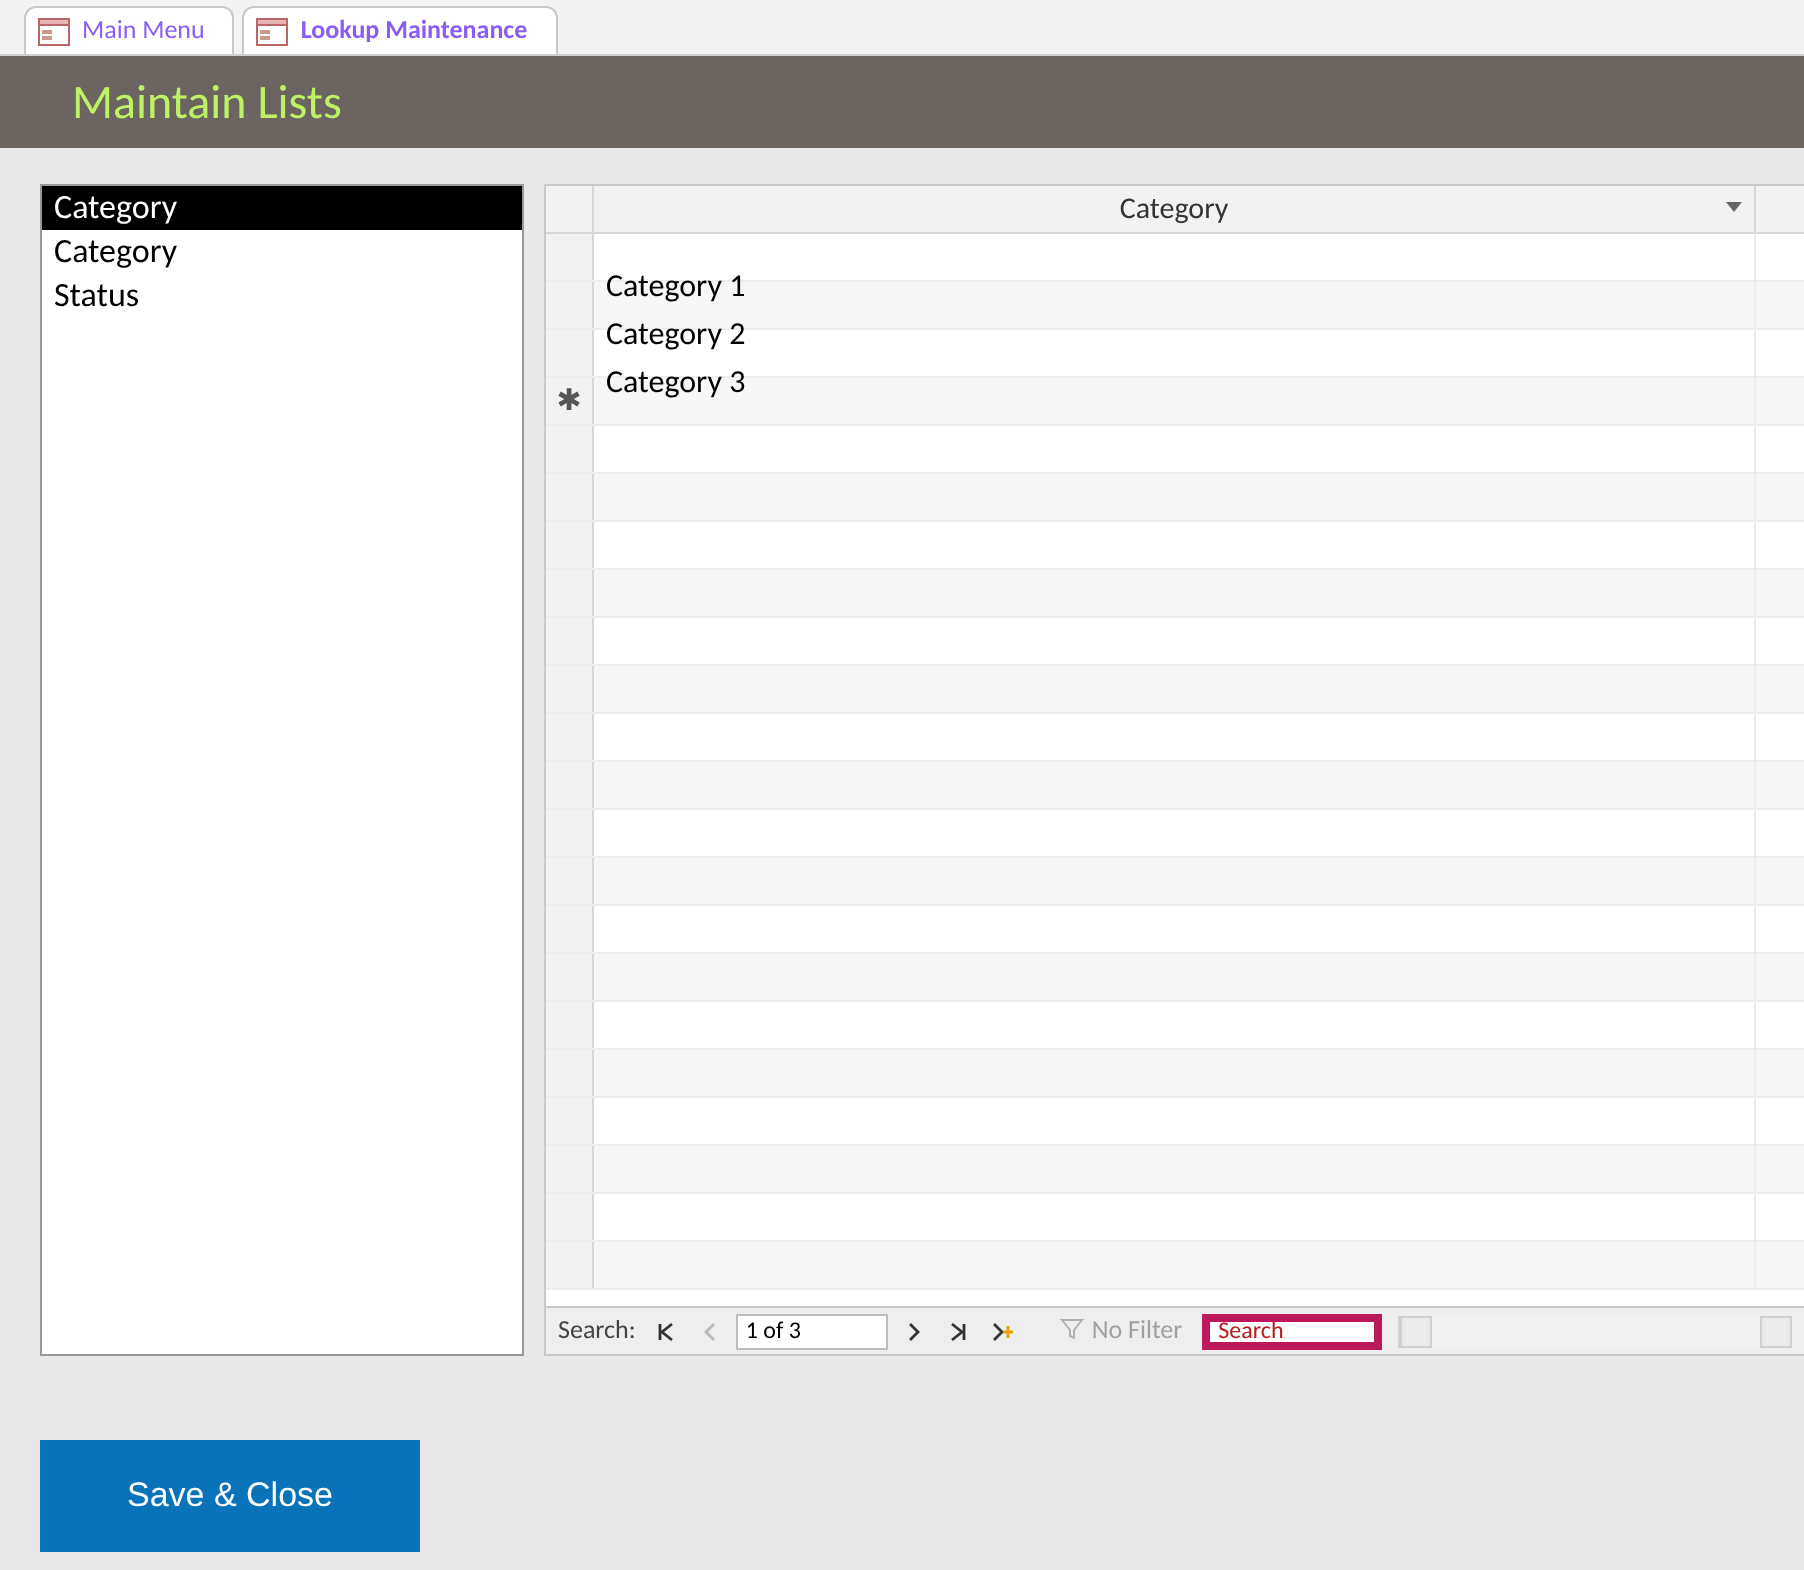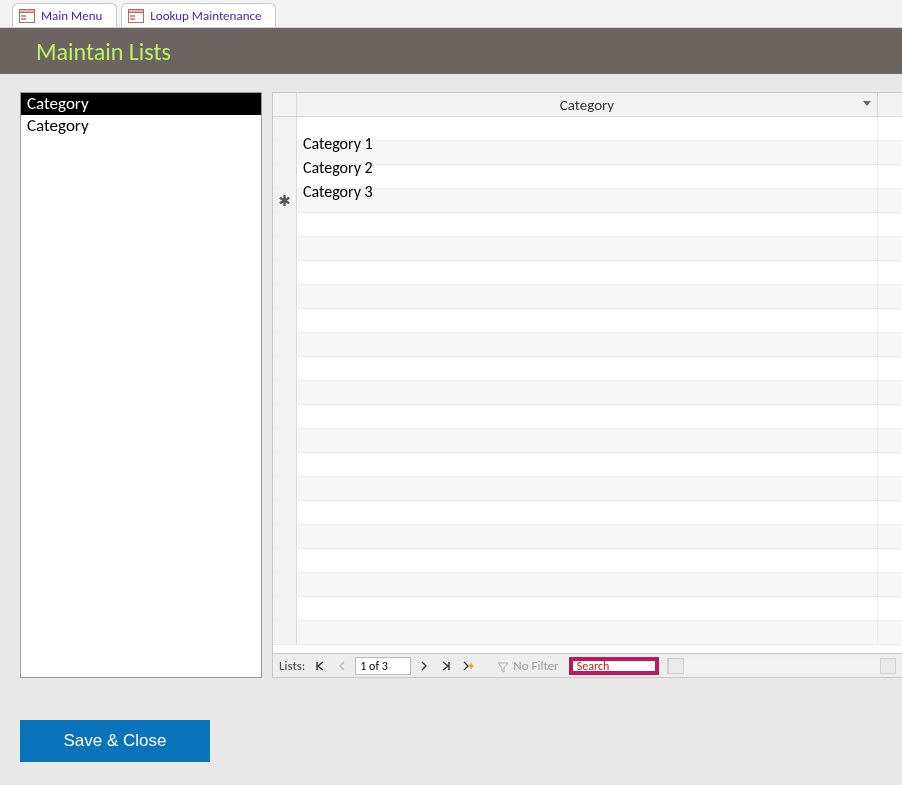--- a/index.html
+++ b/index.html
@@ -26,25 +26,25 @@
     display: flex;
     align-items: center;
     gap: 6px;
     height: 24px;
     padding: 0 14px 0 6px;
     background: #ffffff;
     border: 1px solid #c8c8c8;
     border-bottom: none;
     border-radius: 6px 6px 0 0;
     font-size: 13px;
-    color: #4c1d95;
+    color: #8b5cf6;
     cursor: pointer;
     position: relative;
   }
-  .tab.active { font-weight: 400; }
+  .tab.active { font-weight: 700; }
   .tab .tab-icon {
     width: 16px; height: 14px;
     display:inline-block;
   }
   .tab-icon svg { display:block; }
 
   
   .banner {
     height: 46px;
     background: #6b6460;
@@ -175,25 +175,25 @@
   }
   .recnav .lbl { margin-right: 2px; }
   .nav-btn {
     width: 18px; height:18px;
     display:flex; align-items:center; justify-content:center;
     color:#333; cursor:pointer; font-size:10px;
     background: transparent; border:none;
   }
   .nav-btn.disabled { color:#b8b8b8; cursor:default; }
   .rec-input {
-    width: 56px; height:18px; border:1px solid #bdbdbd;
+    width: 76px; height:18px; border:1px solid #bdbdbd;
     font:inherit; font-size:12px; padding:0 4px; background:#fff;
   }
   .filter-btn {
-    display:flex; align-items:flex-end; gap:4px;
+    display:flex; align-items:flex-start; gap:4px;
     color:#a0a0a0; cursor:default; padding:0 6px;
   }
   .filter-btn svg { display:block; }
   .search-input {
     width: 90px; height:18px; border:4px solid #be185d;
     font:inherit; font-size:12px; padding:0 4px; color:#b91c1c;
   }
   .hscroll {
     height: 16px;
     background: #f2f2f2;
@@ -210,21 +210,21 @@
     box-sizing:border-box;
   }
   .hscroll::before{ left:0 }
   .hscroll::after{ right:0 }
 
   
   .footer {
     padding: 54px 0 0 20px;
   }
   .save-btn {
-    width: 190px; height: 42px;
+    width: 190px; height: 56px;
     background: #0973ba;
     color: #fff;
     border: none;
     font-size: 17px;
     cursor: pointer;
   }
 </style>
 </head>
 <body>
 
@@ -259,20 +259,23 @@
 
 <div class="workarea">
 
   <div class="sidebar">
     <div class="sidebar-item selected">
       <span>Category</span>
     </div>
     <div class="sidebar-item">
       <span>Category</span>
     </div>
+    <div class="sidebar-item">
+      <span>Status</span>
+    </div>
   </div>
 
   <div class="gridwrap">
 
     <div class="grid-head">
       <div class="rowsel-head"></div>
       <div class="colhead">
         <span>Category</span>
         <span class="dd"></span>
       </div>
@@ -399,21 +402,21 @@
           <div class="cell-spacer"></div>
         </div>
         <div class="grid-row blank alt">
           <div class="rowsel"></div>
           <div class="cell"></div>
           <div class="cell-spacer"></div>
         </div>
       </div>
 
     <div class="recnav">
-      <span class="lbl">Lists:</span>
+      <span class="lbl">Search:</span>
       <button class="nav-btn">
         <svg width="10" height="10" viewBox="0 0 10 10">
             <path d="M2 1v8M8 1L3 5l5 4" stroke="#333" stroke-width="1.4" fill="none"></path>
           </svg>
       </button>
       <button class="nav-btn disabled">
         <svg width="8" height="10" viewBox="0 0 8 10">
             <path d="M6 1L2 5l4 4" stroke="#b8b8b8" stroke-width="1.4" fill="none"></path>
           </svg>
       </button>

